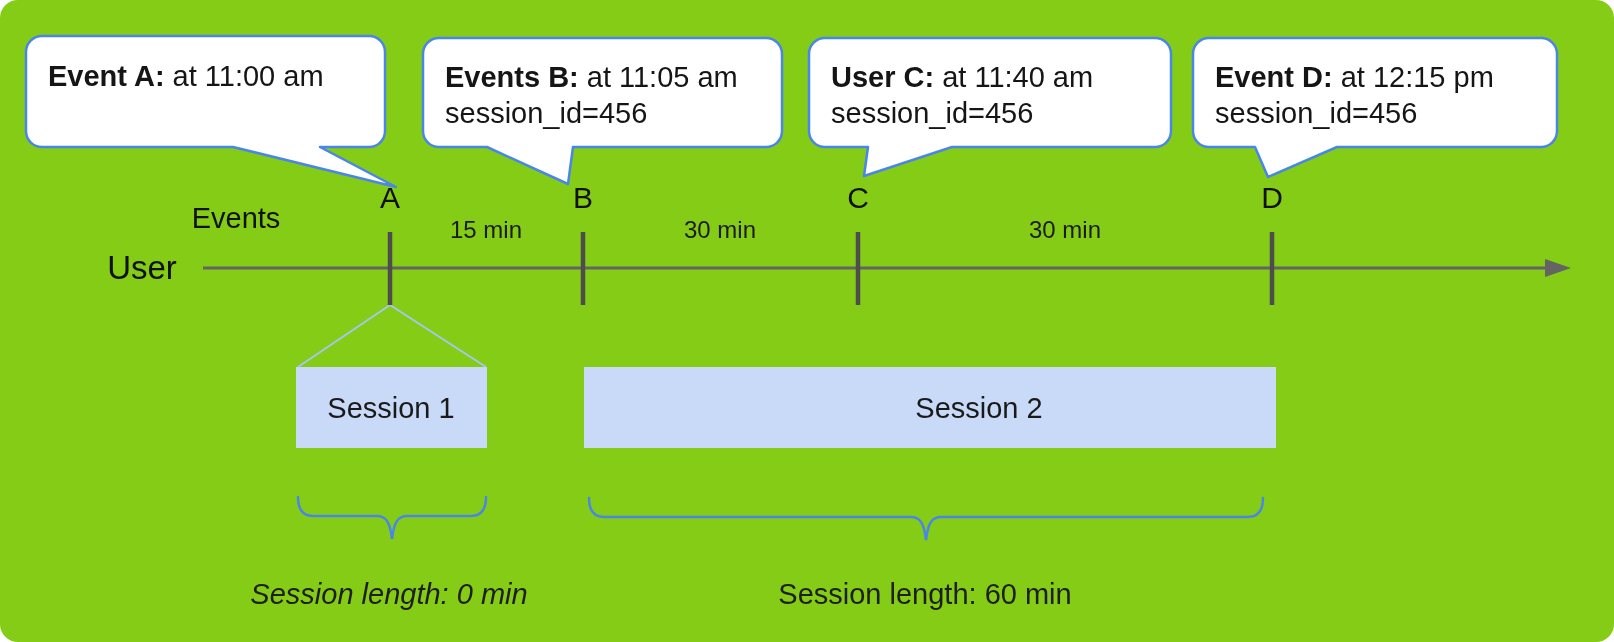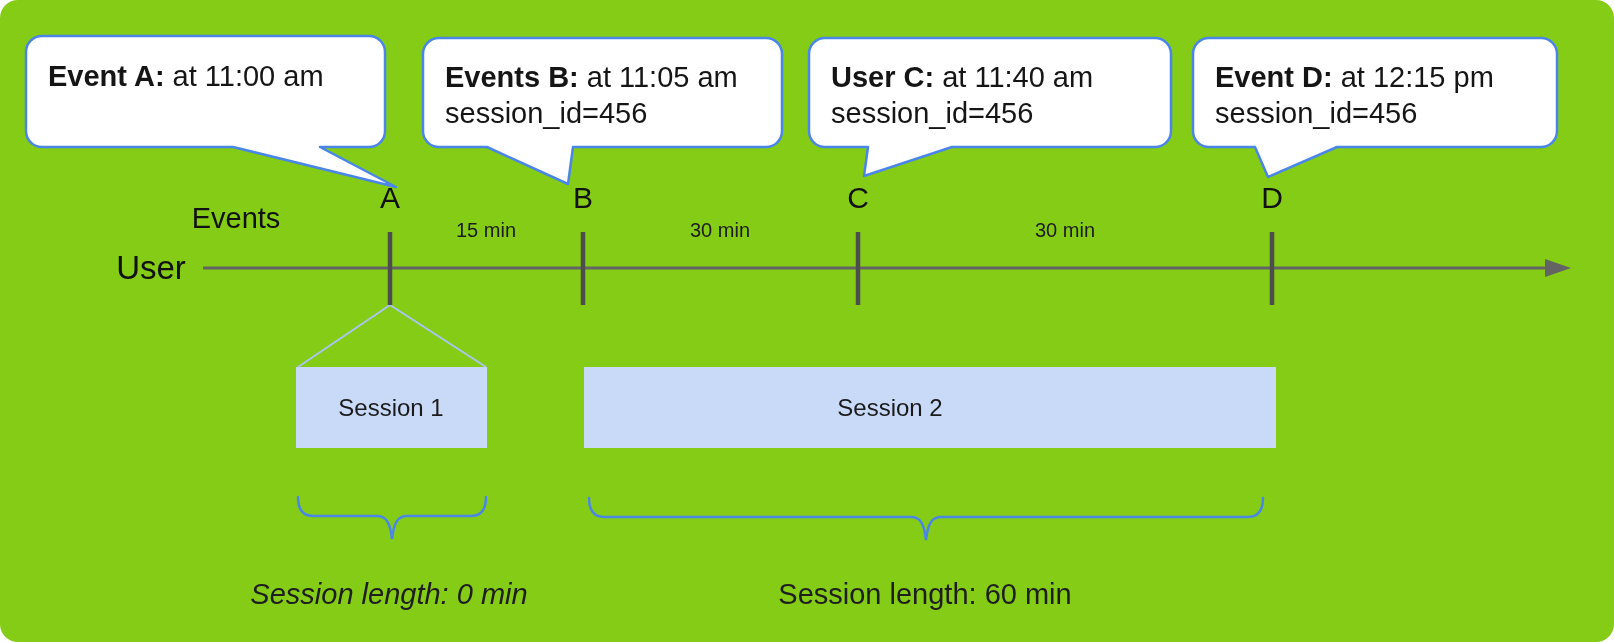--- a/index.html
+++ b/index.html
@@ -17,22 +17,22 @@
   .center { transform: translate(-50%, -50%); }
   svg.layer { position: absolute; left: 0; top: 0; }
 
   .bubble-text { font-size: 29px; line-height: 36px; color: #151515; }
   .bubble-label { font-weight: 700; }
   .bubble-time { margin-left: 8px; }
 
   .event-letter { font-size: 30px; color: #111111; }
   .events-label { font-size: 29px; color: #111111; }
   .user-label   { font-size: 33px; color: #111111; }
-  .gap-label    { font-size: 20px; color: #1c1c1c; }
-  .session-label { font-size: 24px; color: #1a1a1a; }
+  .gap-label    { font-size: 24px; color: #1c1c1c; }
+  .session-label { font-size: 29px; color: #1a1a1a; }
   .length-label  { font-size: 29px; color: #1e1e1e; }
 </style>
 </head>
 <body>
 
 <div class="canvas">
 
   <svg class="layer" width="1614" height="642" viewBox="0 0 1614 642">
 
     <rect x="296" y="367" width="191" height="81" fill="#c9daf8"></rect>
@@ -78,30 +78,30 @@
   <div class="abs bubble-text" style="left:831px; top:59px;">
     <div><span class="bubble-label">User C:</span><span class="bubble-time">at 11:40 am</span></div>
     <div>session_id=456</div>
   </div>
   <div class="abs bubble-text" style="left:1215px; top:59px;">
     <div><span class="bubble-label">Event D:</span><span class="bubble-time">at 12:15 pm</span></div>
     <div>session_id=456</div>
   </div>
 
   <div class="abs center events-label" style="left:236px; top:198px;margin-top:20px;">Events</div>
-  <div class="abs center user-label" style="left:151px; top:268px;text-align:center;">User</div>
+  <div class="abs center user-label" style="left:142px; top:268px;text-align:center;">User</div>
 
   <div class="abs center event-letter" style="left:390px; top:198px;">A</div>
   <div class="abs center event-letter" style="left:583px; top:198px;">B</div>
   <div class="abs center event-letter" style="left:858px; top:198px;">C</div>
   <div class="abs center event-letter" style="left:1272px; top:198px;">D</div>
 
   <div class="abs center gap-label" style="left:486px; top:230px;">15 min</div>
   <div class="abs center gap-label" style="left:720px; top:230px;">30 min</div>
   <div class="abs center gap-label" style="left:1065px; top:230px;">30 min</div>
 
   <div class="abs center session-label" style="left:391px; top:408px;">Session 1</div>
-  <div class="abs center session-label" style="left:890px; top:408px;">Session 2</div>
+  <div class="abs center session-label" style="left:979px; top:408px;">Session 2</div>
 
   <div class="abs center length-label" style="left:389px; top:594px;font-style:italic;">Session length: 0 min</div>
   <div class="abs center length-label" style="left:925px; top:594px;">Session length: 60 min</div>
 
 </div>
 
 </body></html>

